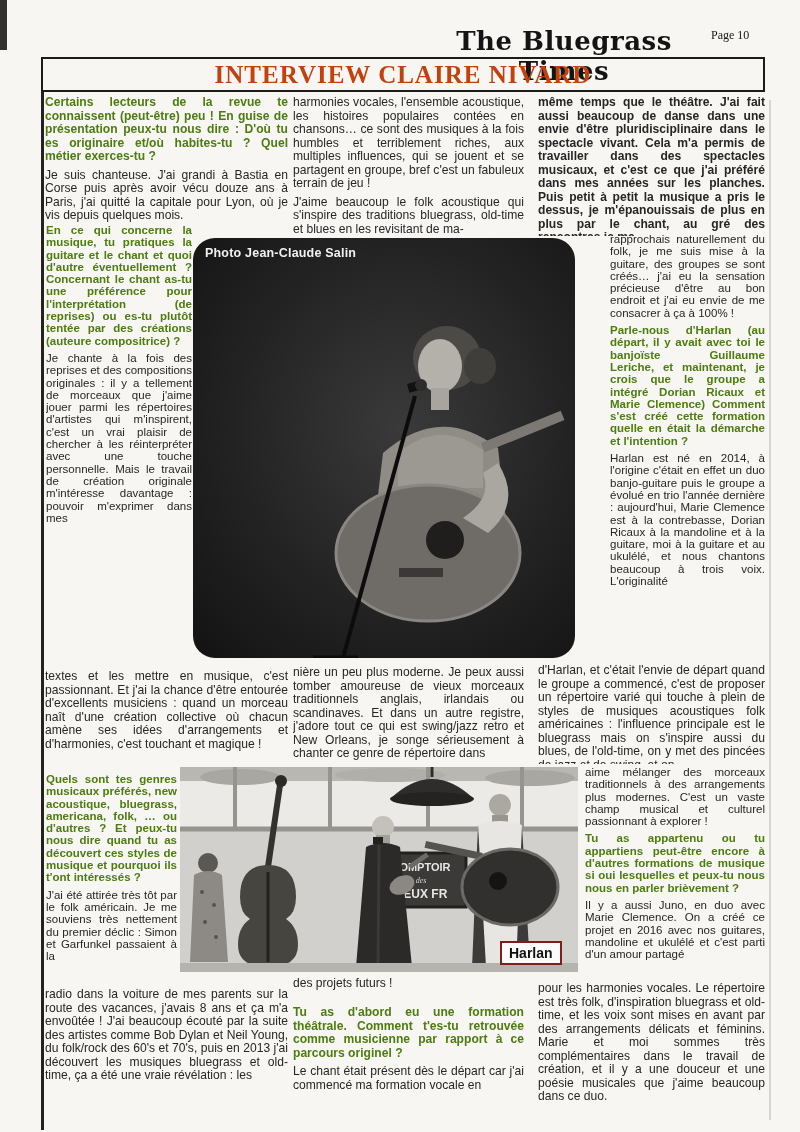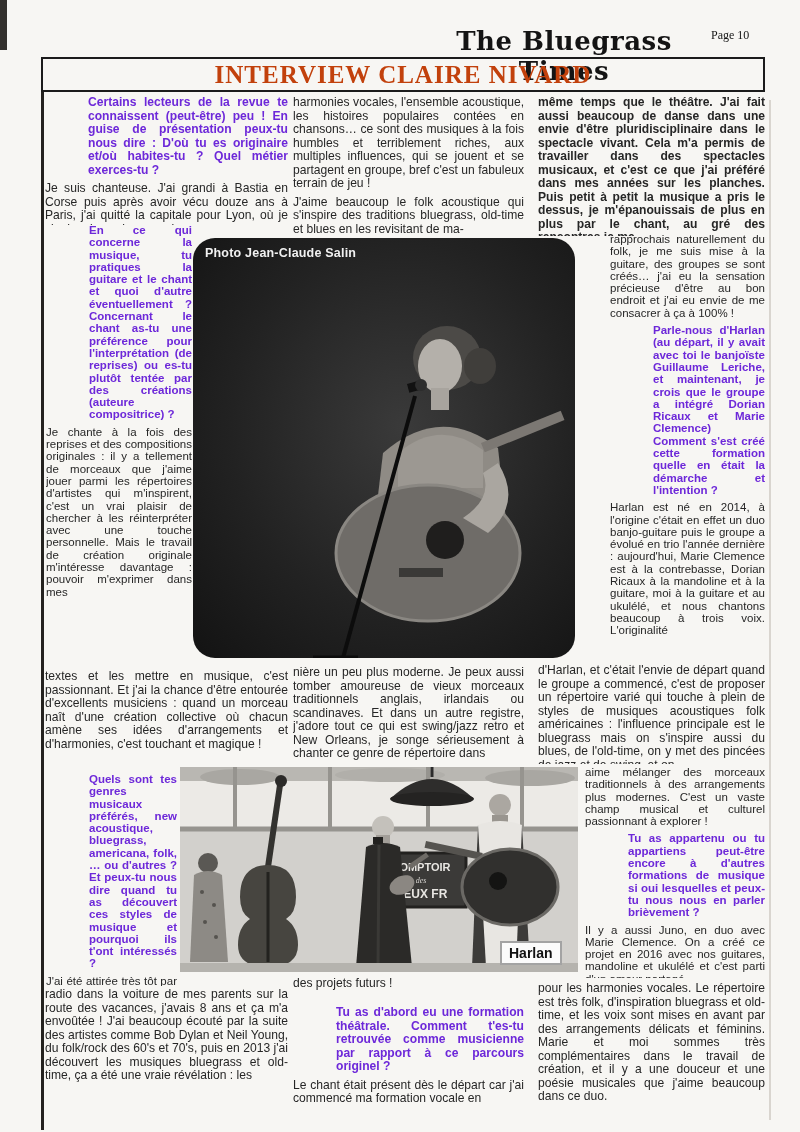--- a/index.html
+++ b/index.html
@@ -12,27 +12,27 @@
   .brand{position:absolute;left:420px;top:26px;width:288px;text-align:center;
          font-family:"DejaVu Serif",serif;font-weight:700;font-size:26px;color:#141414;letter-spacing:.5px;}
   .pageno{position:absolute;left:711px;top:28px;font-family:"Liberation Serif",serif;
           font-weight:400;font-size:12px;color:#141414;text-align:center;}
   .title-box{position:absolute;left:41px;top:57px;width:720px;height:31px;border:2px solid #1b1b1b;
              display:flex;align-items:center;justify-content:center;}
   .title-box span{font-family:"Liberation Serif",serif;font-weight:700;font-size:25px;
                   letter-spacing:1px;color:#c2410c;}
   .seg{position:absolute;text-align:justify;font-size:12.1px;line-height:13.5px;overflow:hidden;}
   .seg p{margin:0 0 5px 0;}
-  .seg .q{font-weight:700;color:#6d28d9;margin-left:43px;}
+  .seg .q{font-weight:700;color:#4d7c0f;}
   .tight{font-size:11.5px;line-height:12.3px;}
   .photo{position:absolute;overflow:hidden;}
   .photo svg{display:block;}
   .photo1-caption{position:absolute;left:12px;top:8px;font-weight:700;font-size:12.5px;
                   color:#f1f1f1;letter-spacing:.2px;}
-  .harlan-label{position:absolute;left:320px;top:174px;background:#fbfbfb;border:2px solid #a3a3a3;
+  .harlan-label{position:absolute;left:320px;top:174px;background:#fbfbfb;border:2px solid #7f1d1d;
                 padding:0 7px;font-weight:700;font-size:14px;color:#111;line-height:20px;}
 </style>
 </head>
 <body>
 
 <div class="page">
 
   <div class="corner-mark"></div>
   <div class="left-rule"></div>
   <div class="right-shade"></div>

